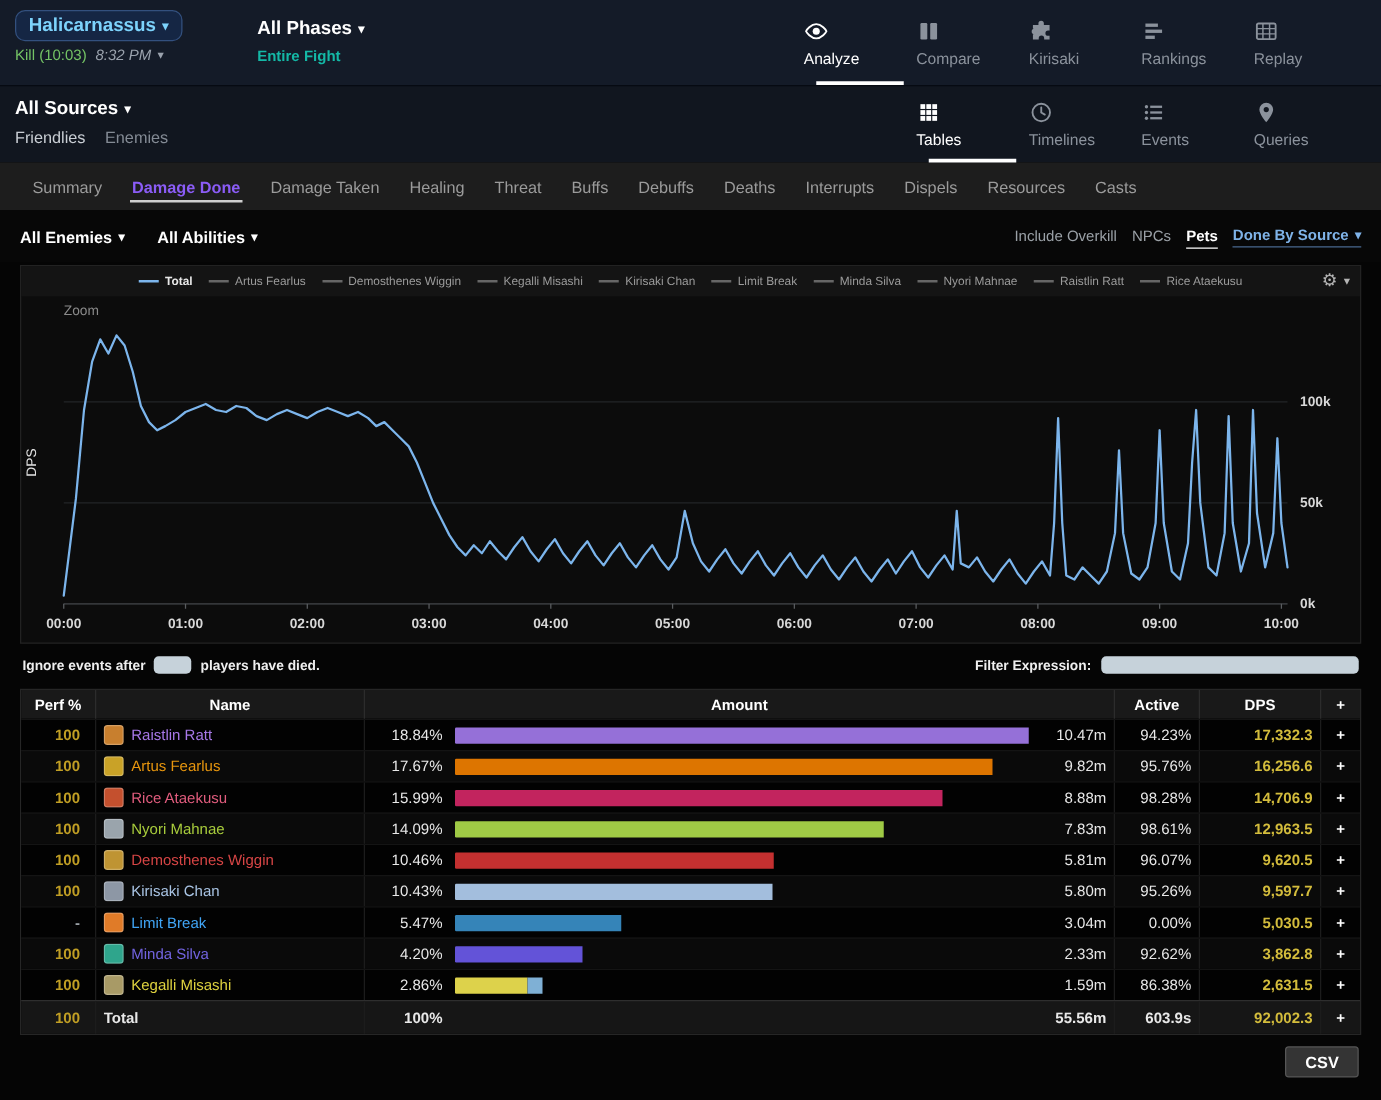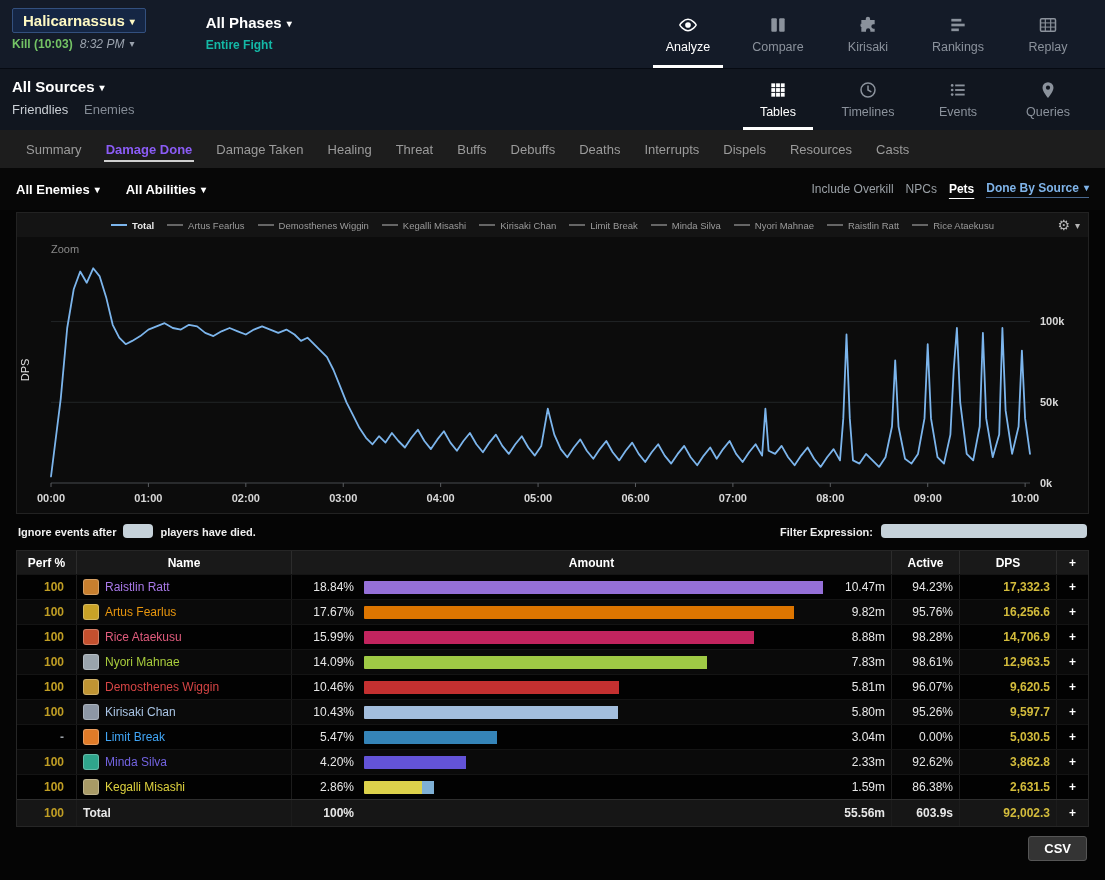--- a/index.html
+++ b/index.html
@@ -5,30 +5,30 @@
   *{box-sizing:border-box;margin:0;padding:0}
   html,body{width:1105px;height:880px;overflow:hidden}
   body{background:#050505;font-family:"Liberation Sans",sans-serif;color:#ccc;position:relative}
   .caret::after{content:"▾";font-size:10px;margin-left:5px;position:relative;top:-1px}
   .gear-glyph::after{content:"⚙";font-size:14px}
   [data-interactable="true"]{cursor:pointer}
 
   
   .topbar{height:68px;background:#141b28;display:flex;align-items:stretch;padding:0 12px}
   .fight-block{padding-top:8px;margin-right:60px}
-  .fight-btn{display:inline-flex;align-items:center;background:#152644;border:1px solid #33507e;padding:3px 10px;color:#fef9c3;font-weight:bold;font-size:15px;border-radius:2px}
+  .fight-btn{display:inline-flex;align-items:center;background:#152644;border:1px solid #33507e;padding:3px 10px;color:#7dd3fc;font-weight:bold;font-size:15px;border-radius:8px}
   .fight-sub{margin-top:4px;font-size:12px;display:flex;align-items:center}
-  .kill{color:#74c365;font-weight:bold}
+  .kill{color:#74c365;font-weight:normal}
   .time{color:#9aa2ad;margin-left:7px;font-style:italic}
   .fight-sub .caret{color:#9aa2ad}
   .phase-block{padding-top:14px}
   .phase-btn{color:#fff;font-weight:bold;font-size:15px;display:inline-flex;align-items:center}
   .phase-sub{color:#14b8a6;font-size:12px;margin-top:6px;font-weight:bold}
   .main-nav,.view-nav{margin-left:auto;display:flex}
-  .nav-item{width:90px;display:flex;flex-direction:column;align-items:center;justify-content:center;gap:5px;color:#8b929c;position:relative}
+  .nav-item{width:90px;display:flex;flex-direction:column;align-items:flex-start;justify-content:center;gap:5px;color:#8b929c;position:relative}
   .nav-item.active{color:#fff}
   .nav-item.active::after{content:"";position:absolute;left:10px;right:10px;bottom:0;height:3px;background:#fff}
   .nav-label{font-size:12.5px}
   .nav-icon{height:20px;display:flex;align-items:center}
 
   
   .subbar{height:62px;background:#11161f;display:flex;align-items:stretch;padding:0 12px;border-top:1px solid #060a12}
   .sources-block{padding-top:9px}
   .sources-btn{color:#fff;font-weight:bold;font-size:15px;display:inline-flex;align-items:center}
   .sources-sub{margin-top:6px;font-size:13px}

